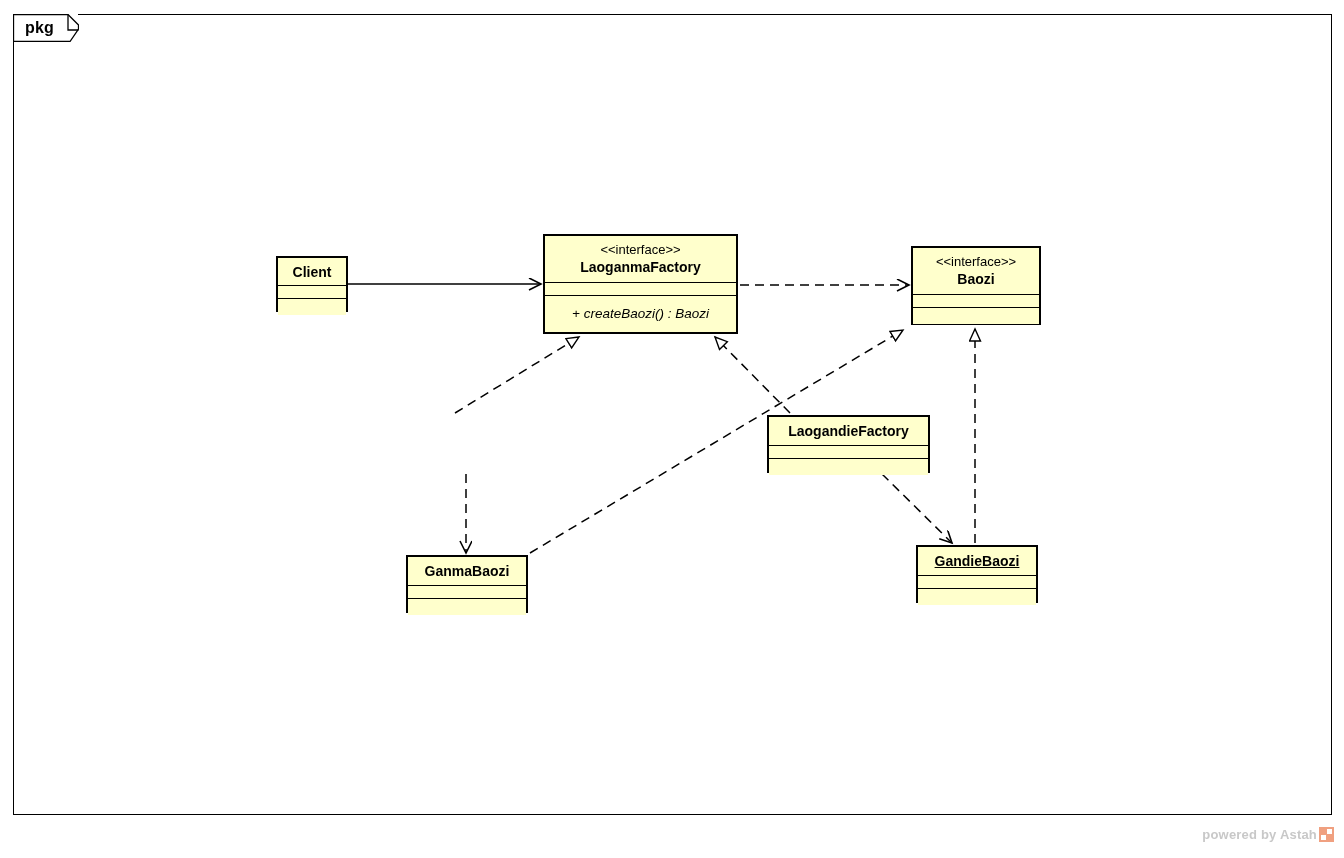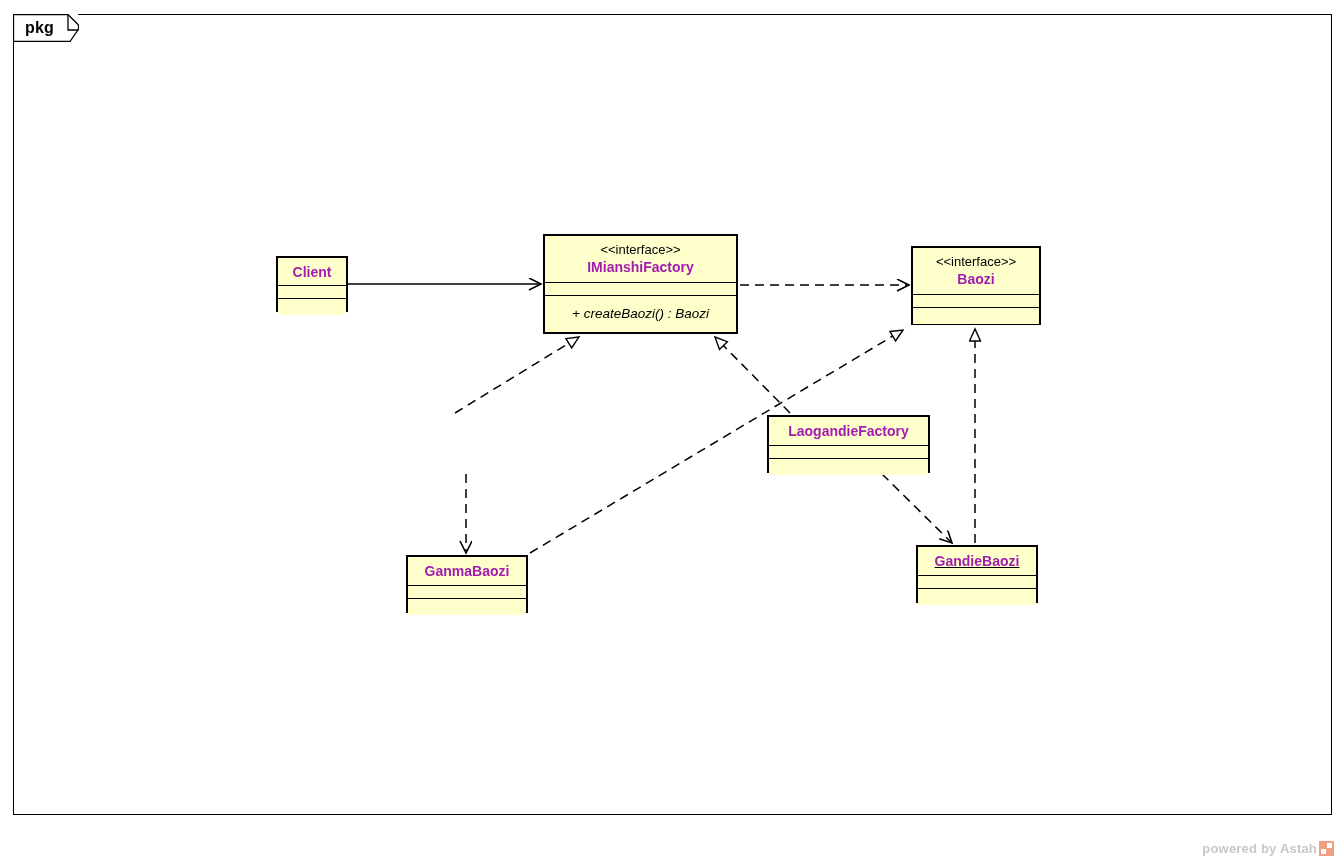--- a/index.html
+++ b/index.html
@@ -84,21 +84,21 @@
   }
   .stereotype {
     font-size: 13px;
     color: #000000;
     line-height: 16px;
     white-space: nowrap;
   }
   .cls-name {
     font-size: 14px;
     font-weight: bold;
-    color: #a21caf;
+    color: #000000;
     line-height: 18px;
     white-space: nowrap;
   }
   .attr-comp { height: 13px; }
   .op-comp {
     display: flex;
     align-items: center;
     padding-left: 27px;
   }
   .op-text {
@@ -116,21 +116,21 @@
     width: 1344px;
     height: 858px;
     z-index: 2;
     pointer-events: none;
   }
 
   
   .watermark {
     position: absolute;
     right: 10px;
-    bottom: 2px;
+    bottom: 16px;
     display: flex;
     align-items: center;
     gap: 1px;
     z-index: 9;
   }
   .watermark-text {
     font-size: 13px;
     font-weight: bold;
     color: #c8c8c8;
     letter-spacing: 0.2px;
@@ -218,21 +218,21 @@
     <div class="comp name-comp" style="height:27px;">
       <div class="cls-name">Client</div>
     </div>
     <div class="comp attr-comp"></div>
     <div class="comp blank-comp"></div>
   </div>
 
   <div class="cls" style="left:543px; top:234px; width:195px; height:100px;">
     <div class="comp name-comp" style="height:46px;">
       <div class="stereotype">&lt;&lt;interface&gt;&gt;</div>
-      <div class="cls-name">IMianshiFactory</div>
+      <div class="cls-name">LaoganmaFactory</div>
     </div>
     <div class="comp attr-comp"></div>
     <div class="comp op-comp" style="height:35px;">
       <span class="op-text">+ createBaozi() : Baozi</span>
     </div>
   </div>
 
   <div class="cls" style="left:911px; top:246px; width:130px; height:79px;">
     <div class="comp name-comp" style="height:46px;">
       <div class="stereotype">&lt;&lt;interface&gt;&gt;</div>

